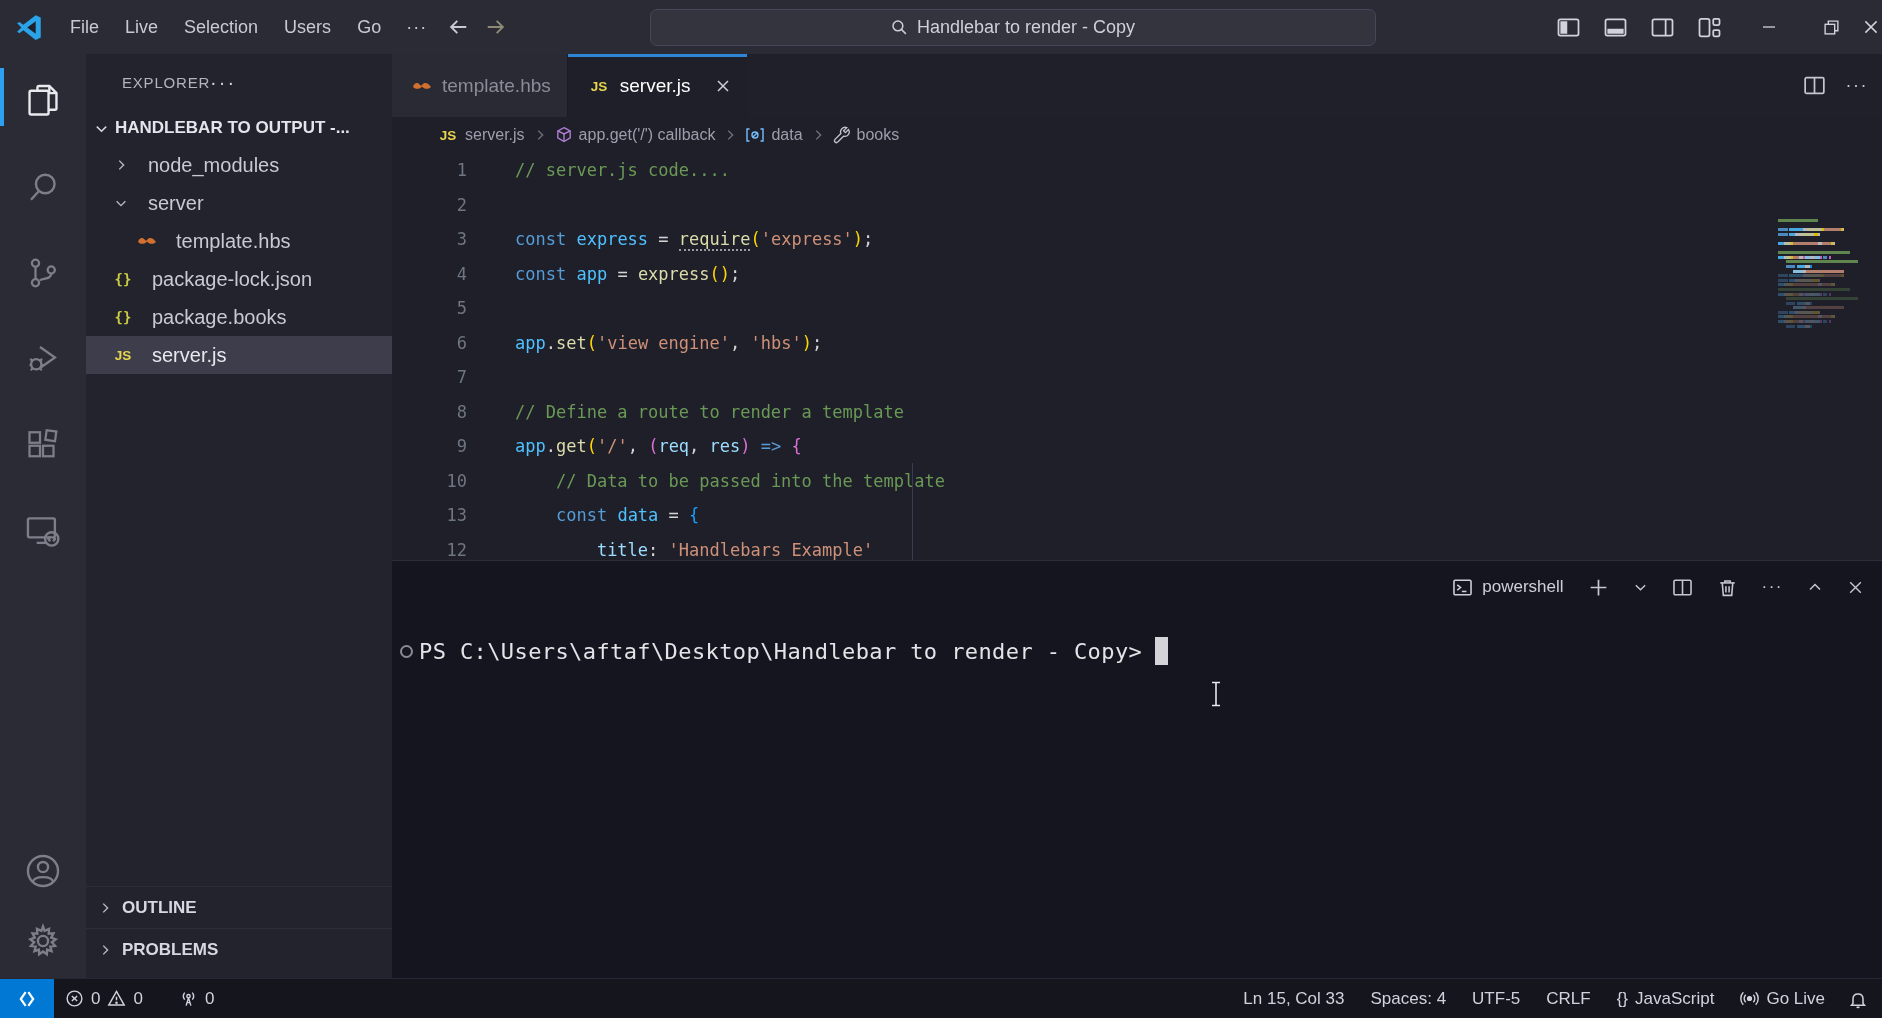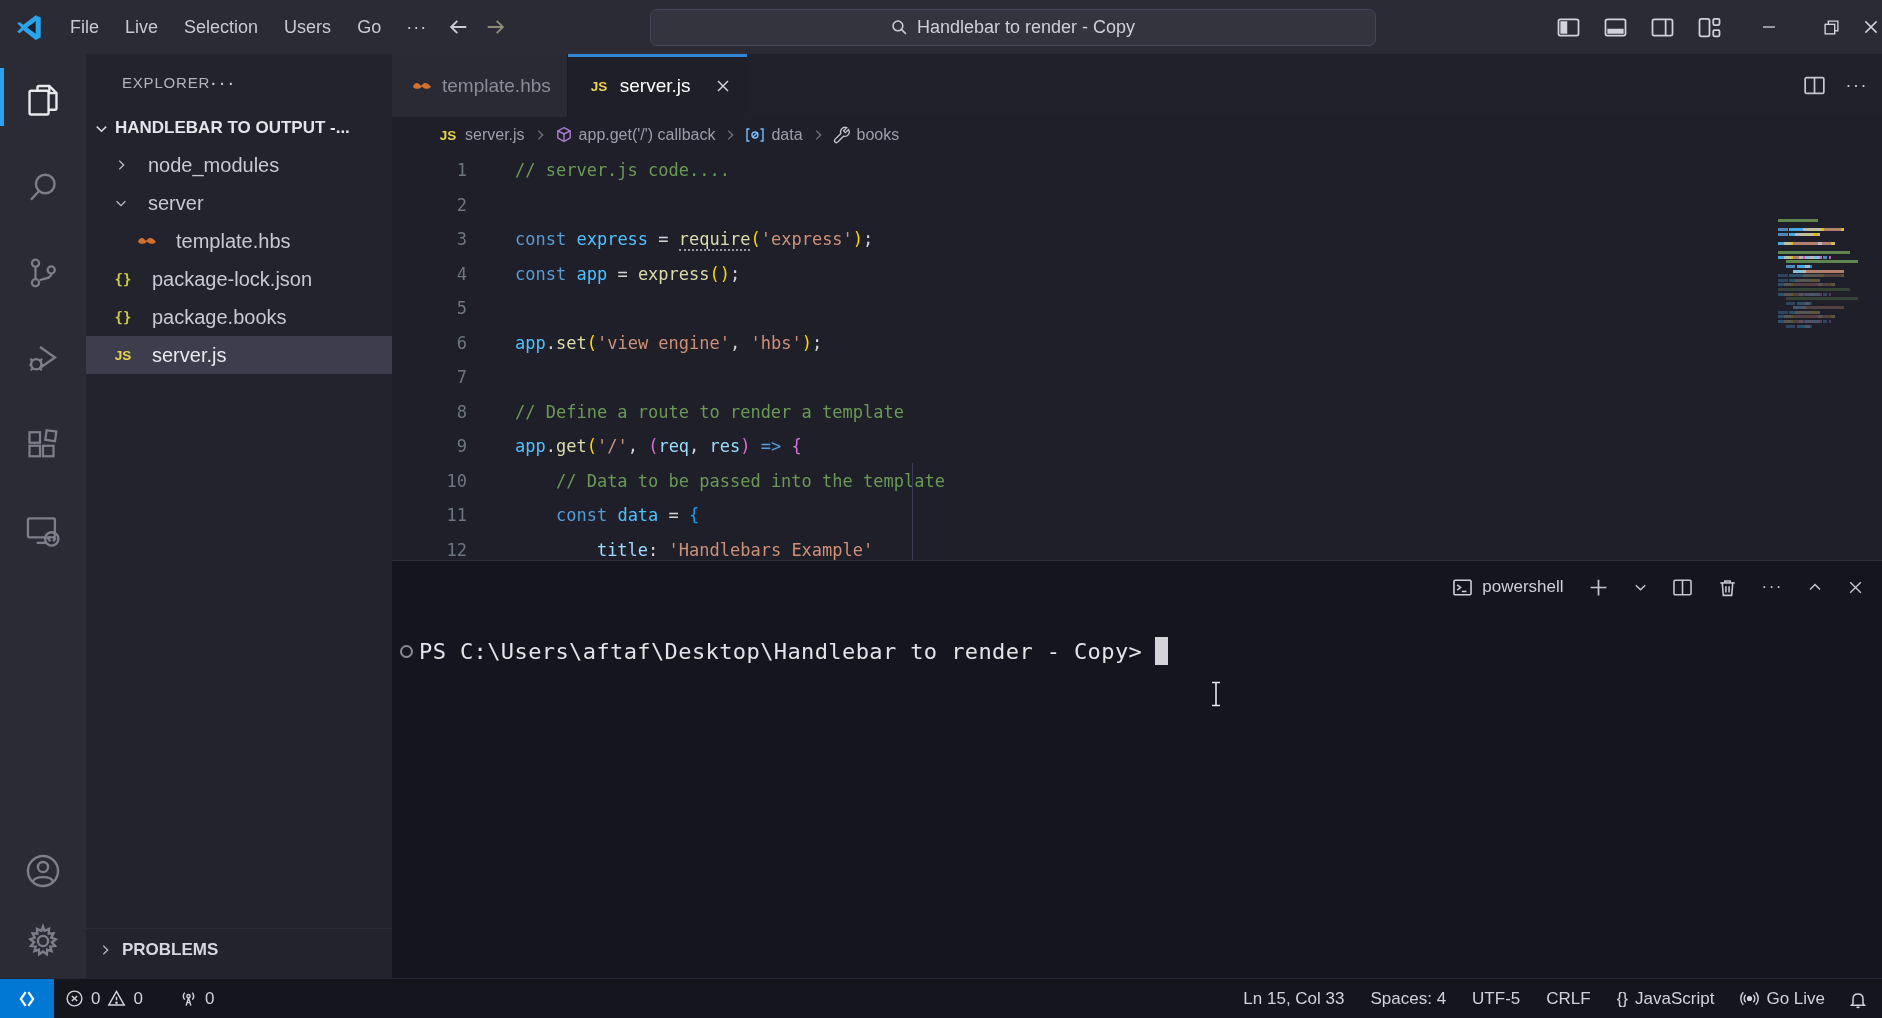--- a/index.html
+++ b/index.html
@@ -310,20 +310,28 @@
         <span>server.js</span>
       </div>
     </div>
   <div id="sidebar-bottom">
       <div class="bottom-section">
         <span class="tree-chevron">
           <svg width="14" height="14" viewBox="0 0 16 16">
             <polyline points="6,3 11,8 6,13" fill="none" stroke="currentColor" stroke-width="1.6"></polyline>
           </svg>
         </span>
+        <span>OUTLINE</span>
+      </div>
+      <div class="bottom-section">
+        <span class="tree-chevron">
+          <svg width="14" height="14" viewBox="0 0 16 16">
+            <polyline points="6,3 11,8 6,13" fill="none" stroke="currentColor" stroke-width="1.6"></polyline>
+          </svg>
+        </span>
         <span>PROBLEMS</span>
       </div>
     </div>
 </div>
 
 <div id="editor-group">
   <div id="tabbar">
       <div class="tab inactive">
         <span>
           <svg width="20" height="12" viewBox="0 0 20 12">
@@ -441,21 +449,21 @@
         </div>
         <div class="code-line">
           <span class="ln">9</span>
           <span class="code-text"><span style="color: rgb(79, 193, 255);">app</span><span style="color: rgb(212, 212, 212);">.</span><span style="color: rgb(220, 220, 170);">get</span><span style="color: rgb(255, 215, 0);">(</span><span style="color: rgb(206, 145, 120);">'/'</span><span style="color: rgb(212, 212, 212);">, </span><span style="color: rgb(218, 112, 214);">(</span><span style="color: rgb(156, 220, 254);">req</span><span style="color: rgb(212, 212, 212);">, </span><span style="color: rgb(156, 220, 254);">res</span><span style="color: rgb(218, 112, 214);">)</span><span style="color: rgb(212, 212, 212);"> </span><span style="color: rgb(86, 156, 214);">=&gt;</span><span style="color: rgb(212, 212, 212);"> </span><span style="color: rgb(218, 112, 214);">{</span></span>
         </div>
         <div class="code-line">
           <span class="ln">10</span>
           <span class="code-text"><span style="color: rgb(212, 212, 212);">    </span><span style="color: rgb(106, 153, 85);">// Data to be passed into the template</span></span>
         </div>
         <div class="code-line">
-          <span class="ln">11</span>
+          <span class="ln">13</span>
           <span class="code-text"><span style="color: rgb(212, 212, 212);">    </span><span style="color: rgb(86, 156, 214);">const</span><span style="color: rgb(212, 212, 212);"> </span><span style="color: rgb(79, 193, 255);">data</span><span style="color: rgb(212, 212, 212);"> = </span><span style="color: rgb(23, 159, 255);">{</span></span>
         </div>
         <div class="code-line">
           <span class="ln">12</span>
           <span class="code-text"><span style="color: rgb(212, 212, 212);">        </span><span style="color: rgb(156, 220, 254);">title</span><span style="color: rgb(212, 212, 212);">: </span><span style="color: rgb(206, 145, 120);">'Handlebars Example'</span></span>
         </div>
       </div>
     <div id="indent-guide"></div>
     <div id="minimap">
         <div class="mm-row">

